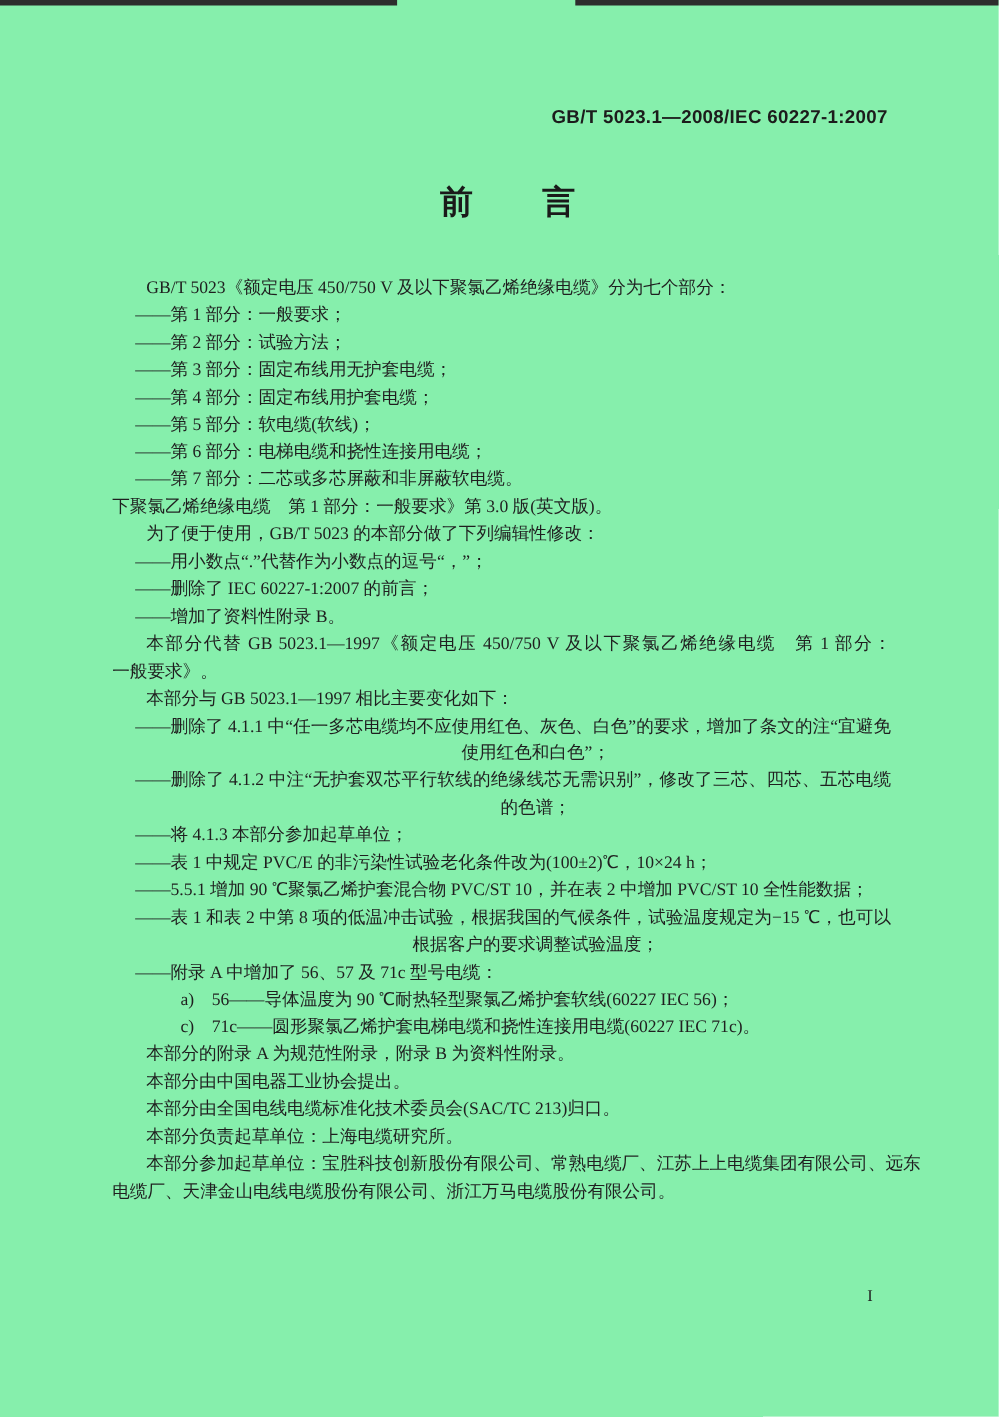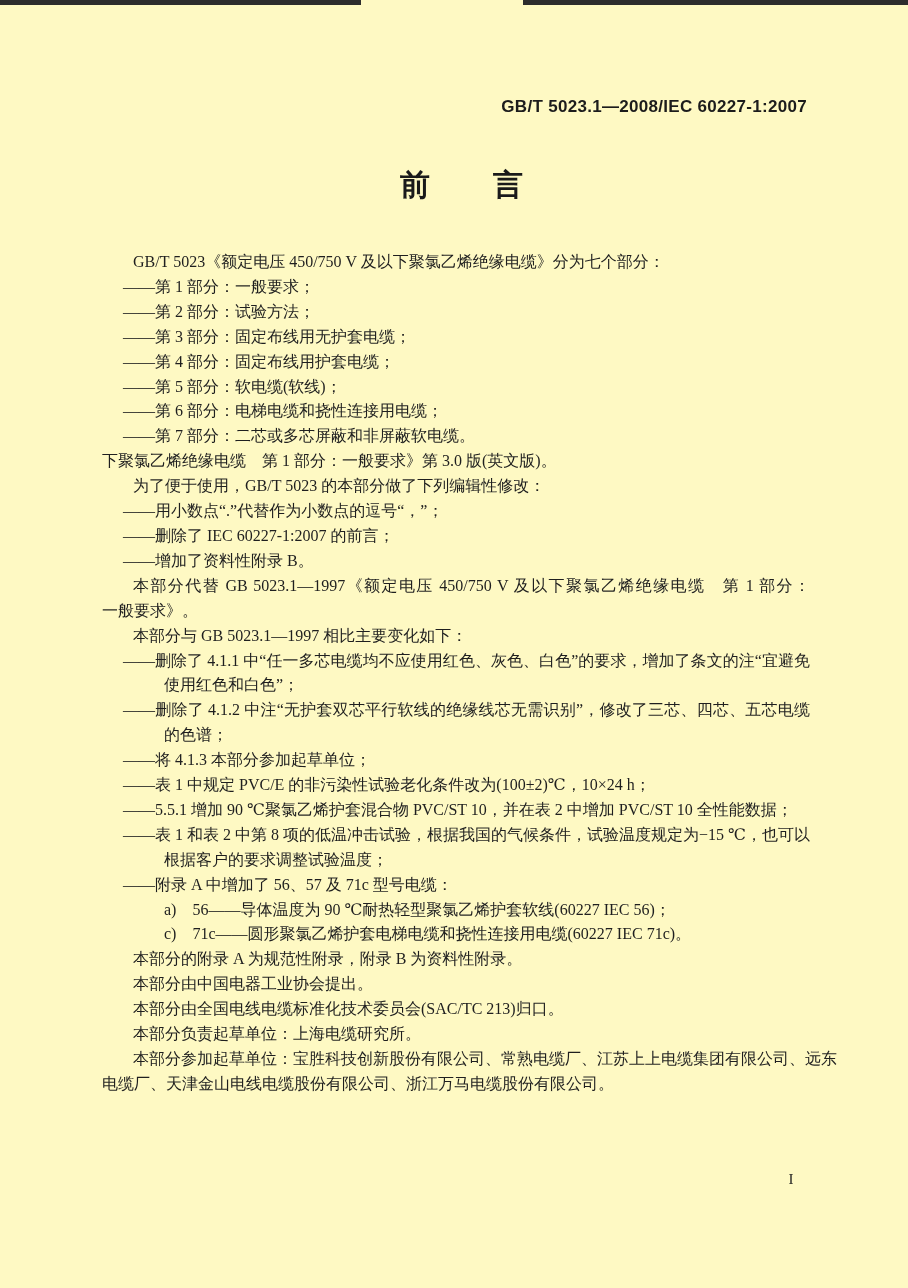--- a/index.html
+++ b/index.html
@@ -1,20 +1,20 @@
 <!DOCTYPE html>
 <html><head>
 <meta charset="utf-8">
 <style>
   html, body { margin: 0; padding: 0; background: #ffffff; }
   .page {
     position: relative;
     width: 908px;
     height: 1288px;
-    background: #fef9c3;
+    background: #86efac;
     font-family: "Liberation Serif", "DejaVu Serif", serif;
     color: #212121;
     overflow: hidden;
   }
   .bar { position: absolute; top: 0; height: 5px; background: #2d2d2d; }
   .bar-left  { left: 0;    width: 361px; }
   .bar-right { left: 523px; width: 385px; }
   .std-no {
     position: absolute;
     top: 97px;
@@ -42,24 +42,24 @@
   }
   .fw-body {
     position: absolute;
     left: 102px;
     top: 250px;
     width: 708px;
     font-size: 16px;
     line-height: 24.9px;
     color: #1f1f1f;
   }
-  .line { white-space: nowrap; }
+  .line { white-space: nowrap; font-family: Liberation Serif, serif; }
   .t-para { padding-left: 31px; }
   .t-dash { padding-left: 21px; }
-  .t-hang { padding-left: 62px; }
+  .t-hang { padding-left: 62px; text-align: center; }
   .t-item { padding-left: 62px; }
   .j { text-align: justify; text-align-last: justify; }
   .page-no {
     position: absolute;
     top: 1171px;
     left: 782px;
     width: 18px;
     text-align: center;
     font-size: 15px;
     color: #1f1f1f;

